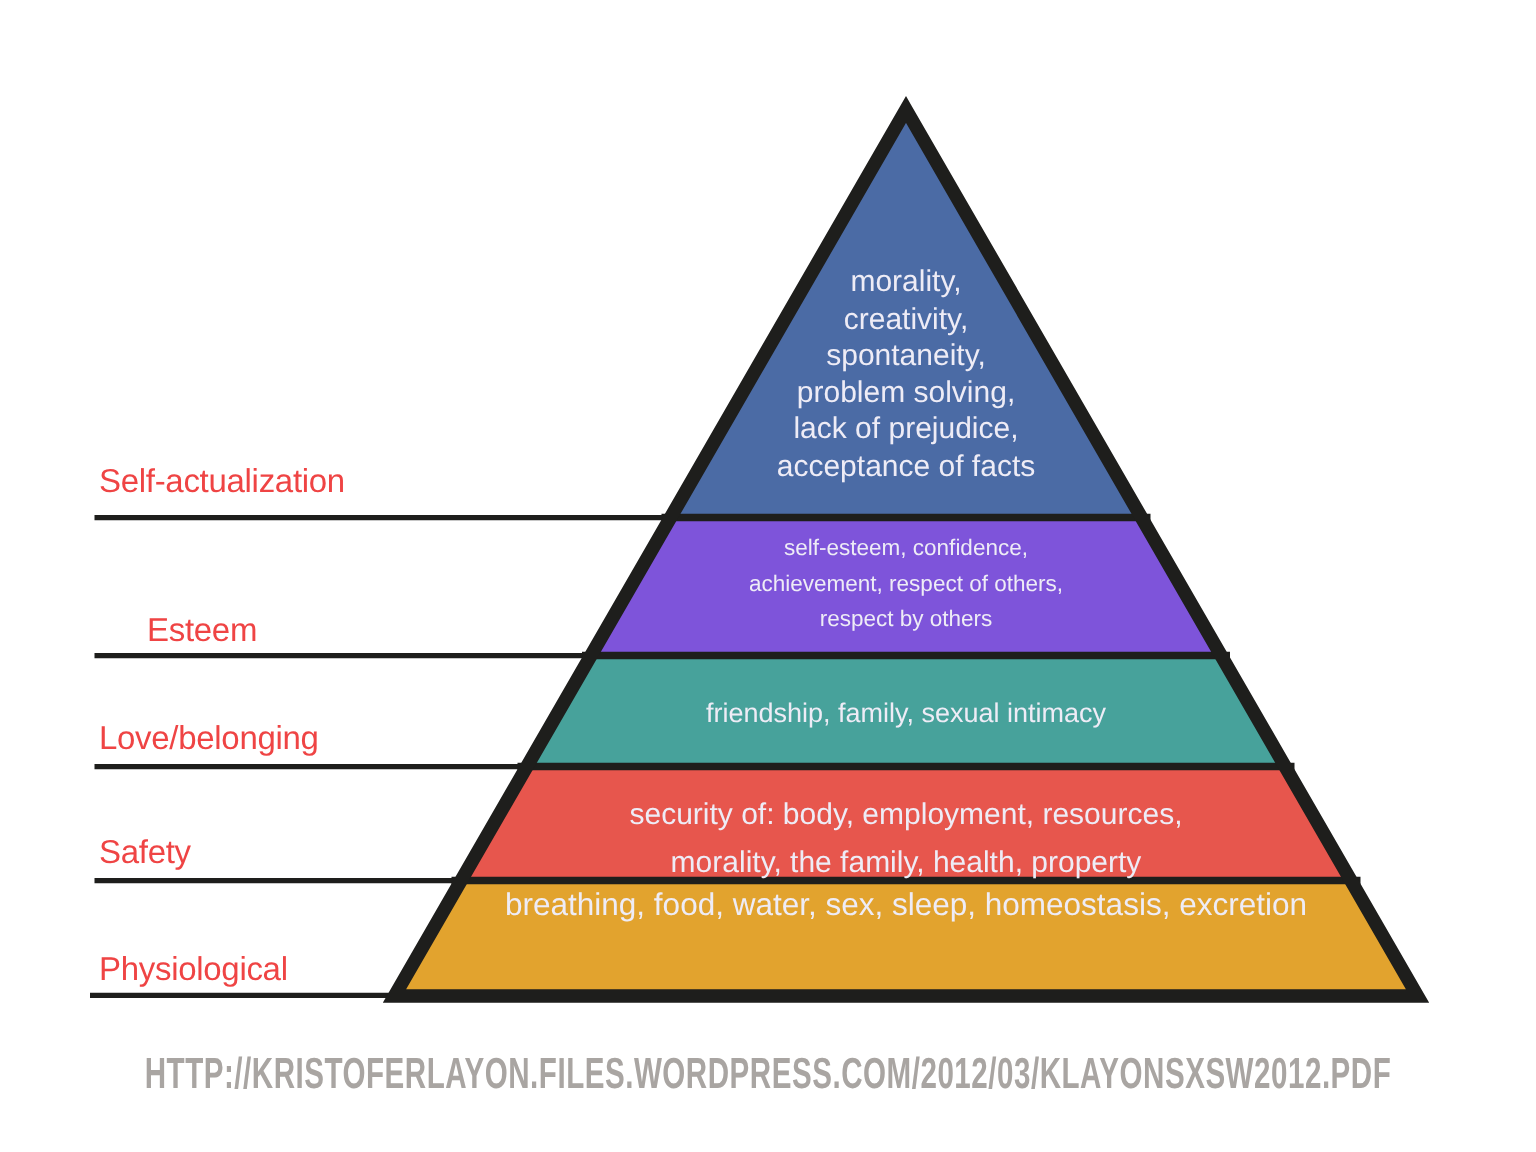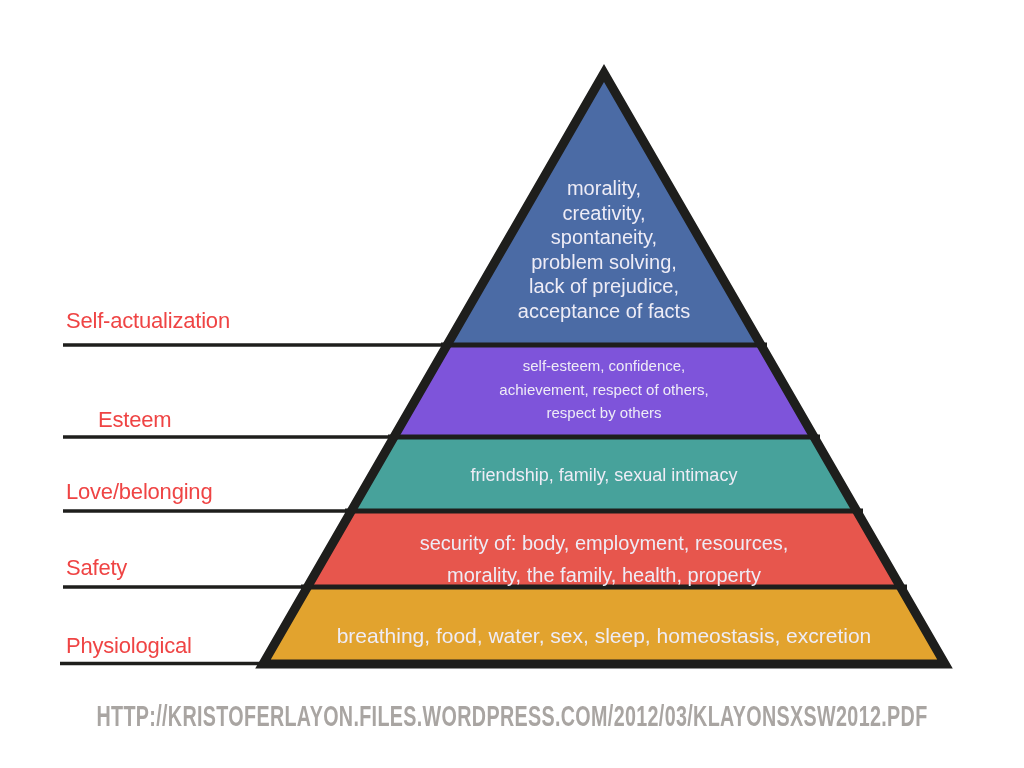--- a/index.html
+++ b/index.html
@@ -27,21 +27,21 @@
     transform: translateX(-50%);
     text-align: center;
     white-space: pre-line;
     color: #eeecf6;
     width: 640px;
   }
   .band-text.b0 { top: 176px; font-size: 20px; line-height: 24.6px; }
   .band-text.b1 { top: 354px; font-size: 15px; line-height: 23.6px; }
   .band-text.b2 { top: 463px; font-size: 18px; line-height: 24px; }
   .band-text.b3 { top: 527px; font-size: 20px; line-height: 32px; }
-  .band-text.b4 { top: 624px; font-size: 21px; line-height: 24px; }
+  .band-text.b4 { top: 592px; font-size: 21px; line-height: 24px; }
   .side-label {
     position: absolute;
     left: 66px;
     color: #ef4444;
     font-size: 22px;
     line-height: 1.1;
     letter-spacing: -0.2px;
   }
   .side-label.l0 { top: 309px; }
   .side-label.l1 { top: 408px; margin-left: 32px; }

